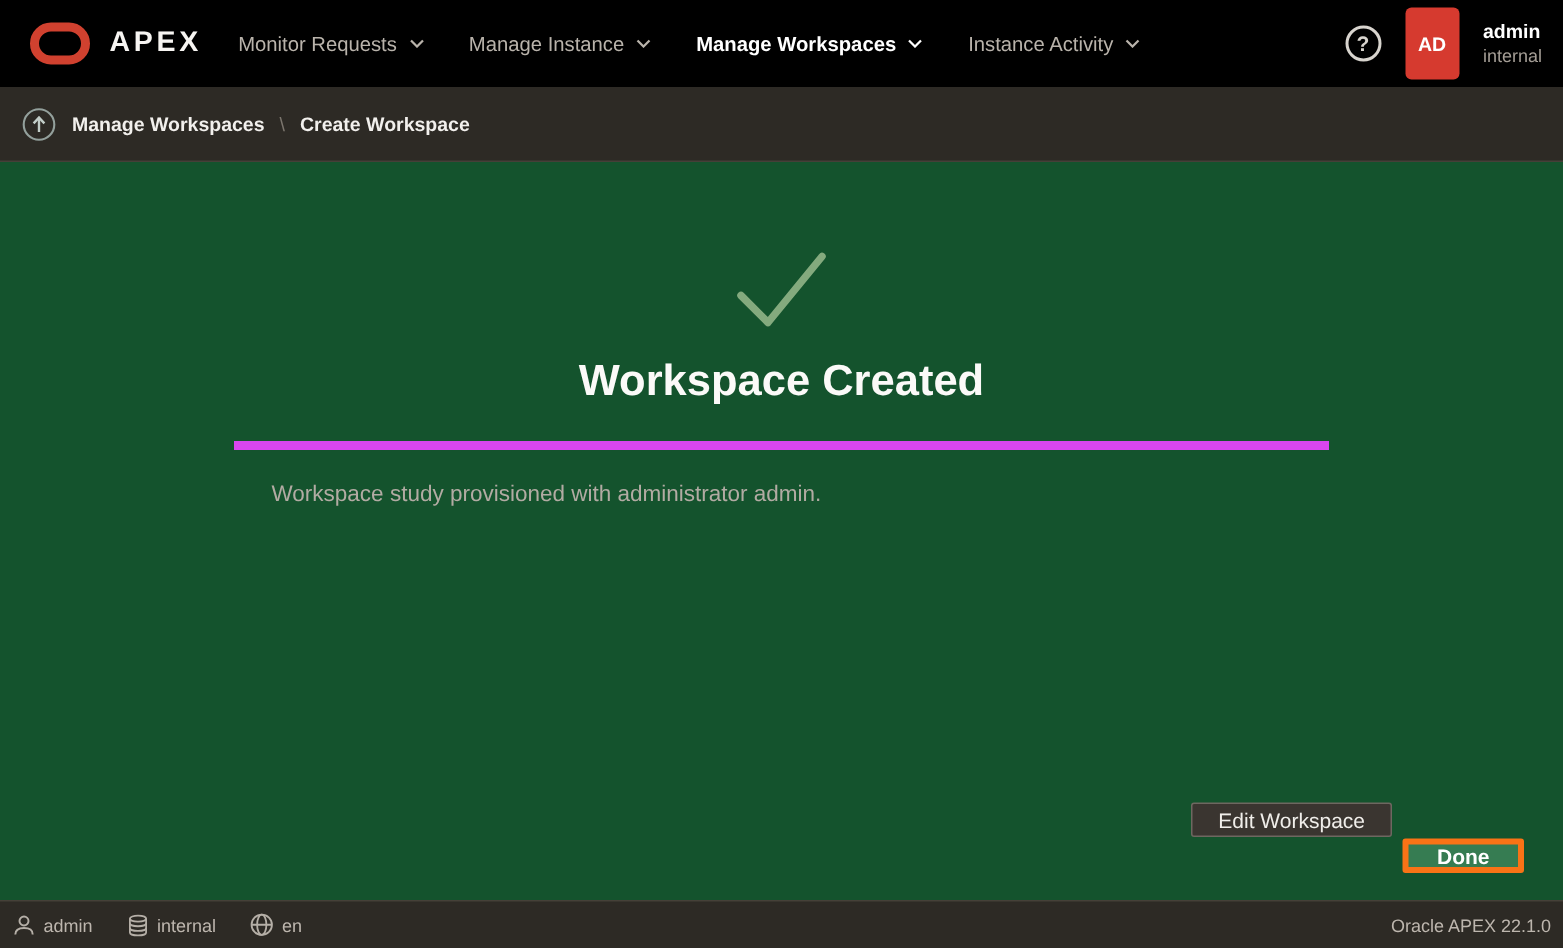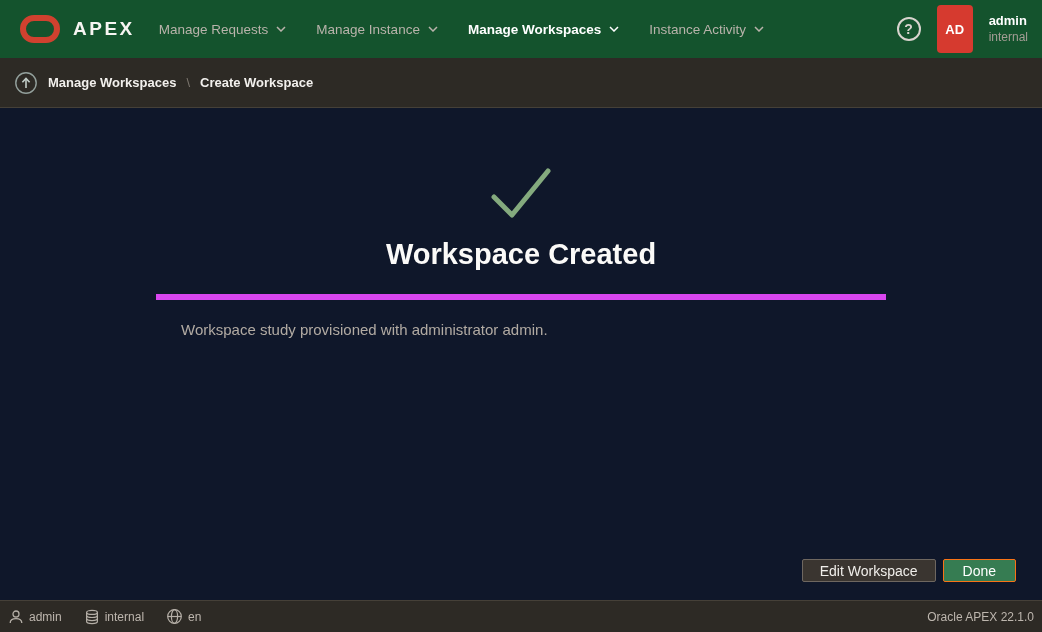--- a/index.html
+++ b/index.html
@@ -9,21 +9,21 @@
     background: #312d28;
     color: #e8e5e1;
     display: flex;
     flex-direction: column;
     overflow: hidden;
   }
 
   
   .topbar {
     height: 58px;
-    background: #14532d;
+    background: #000000;
     display: flex;
     align-items: center;
     padding: 0 14px 0 20px;
     flex: 0 0 auto;
   }
   .brand {
     display: flex;
     align-items: center;
     gap: 13px;
     margin-right: 24px;
@@ -84,21 +84,21 @@
     gap: 10px;
     padding: 0 14px;
     flex: 0 0 auto;
   }
   .up-circle { display: flex; cursor: pointer; }
   .crumb { font-size: 13px; font-weight: 700; color: #f2f0ed; cursor: pointer; }
   .crumb-sep { font-size: 13px; color: #7c766e; }
   .crumb.current { cursor: default; }
 
   
-  main { flex: 1 1 auto; position: relative; background: #0f172a; }
+  main { flex: 1 1 auto; position: relative; background: #14532d; }
   .success { text-align: center; padding-top: 57px; }
   .check-icon { display: block; margin: 0 auto; }
   .page-title {
     margin-top: 15px;
     font-size: 29px;
     font-weight: 700;
     color: #fbfaf8;
   }
   .region-body {
     width: 730px;
@@ -123,24 +123,25 @@
     cursor: pointer;
   }
   .btn-secondary {
     background: #3a3530;
     border: 1px solid #6e6760;
     color: #f0eeea;
     padding: 0 17px;
   }
   .btn-primary {
     background: #367c52;
-    border: 1px solid #f97316;
+    border: 4px solid #f97316;
     color: #ffffff;
-    font-weight: 400;
+    font-weight: 700;
     padding: 0 19px;
+    margin-top: 24px;
   }
 
   
   footer {
     flex: 0 0 auto;
     height: 32px;
     background: #2d2a25;
     border-top: 1px solid #454038;
     display: flex;
     align-items: center;
@@ -162,21 +163,21 @@
 </head>
 <body>
 
 <header class="topbar">
   <div class="brand">
     <span class="oracle-logo"></span>
     <span class="brand-text">APEX</span>
   </div>
   <nav class="topnav">
     <div class="nav-item">
-      <span>Manage Requests</span>
+      <span>Monitor Requests</span>
       <svg class="chev" width="10" height="6" viewBox="0 0 10 6">
           <polyline points="1,1 5,5 9,1" fill="none" stroke="currentColor" stroke-width="1.5"></polyline>
         </svg>
     </div>
     <div class="nav-item">
       <span>Manage Instance</span>
       <svg class="chev" width="10" height="6" viewBox="0 0 10 6">
           <polyline points="1,1 5,5 9,1" fill="none" stroke="currentColor" stroke-width="1.5"></polyline>
         </svg>
     </div>

